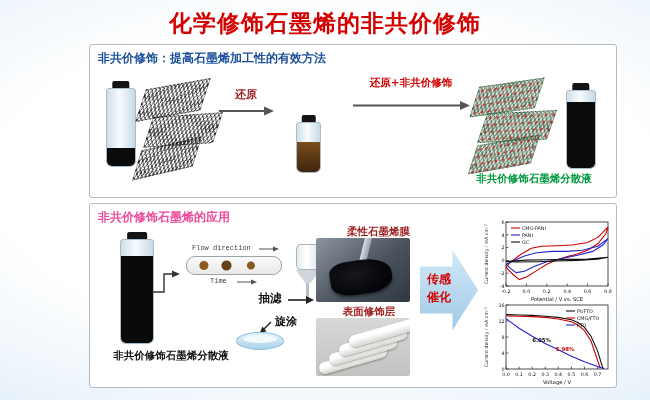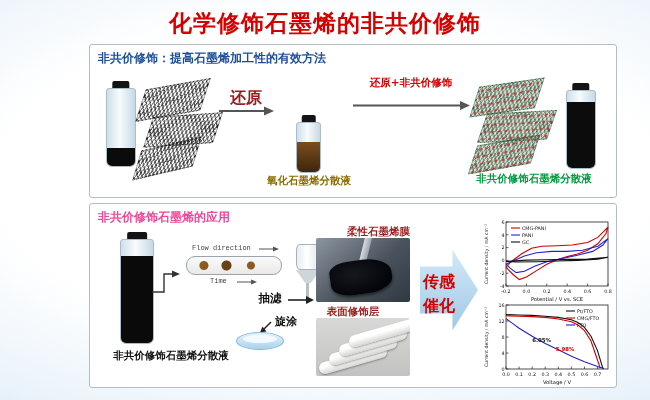--- a/index.html
+++ b/index.html
@@ -52,21 +52,21 @@
   .tweezers{position:absolute;left:46px;top:-6px;width:7px;height:36px;border-radius:2px;transform:rotate(14deg);
     background:linear-gradient(to right,#d8dde2,#9aa2ab);}
   .film{position:absolute;left:14px;top:22px;width:62px;height:34px;border-radius:30% 45% 40% 35%;transform:rotate(-8deg);
     background:radial-gradient(ellipse at 40% 40%, #16181d, #04050a 70%);box-shadow:0 2px 3px rgba(0,0,0,.5);}
   .tubes-photo{position:absolute;border-radius:2px;overflow:hidden;background:linear-gradient(#d8d8d6,#c2c2c0);}
   .tube{position:absolute;width:70px;height:12px;border-radius:6px;transform:rotate(-16deg);
     background:linear-gradient(to bottom,#ffffff,#ffffff 40%,#d6d6d2);box-shadow:0 1px 2px rgba(0,0,0,.35);}
   
   .bigarrow{position:absolute;inset:0;background:linear-gradient(to bottom,#d3eaf9,#9fc8e6);
     clip-path:polygon(0 22%,56% 22%,56% 2%,100% 50%,56% 98%,56% 78%,0 78%);}
-  .ba-text{position:absolute;left:0;top:22px;width:38px;text-align:center;color:#d40000;font-weight:bold;font-size:16px;line-height:1.5;}
+  .ba-text{position:absolute;left:0;top:22px;width:38px;text-align:center;color:#d40000;font-weight:bold;font-size:12px;line-height:1.5;}
   
   .watermark{display:flex;align-items:center;gap:3px;opacity:.82;z-index:9;}
   .wm-logo{width:34px;height:34px;border-radius:50%;
     background:conic-gradient(from 210deg, rgba(255,255,255,.95) 0 40%, rgba(150,185,215,.9) 40% 55%, rgba(255,255,255,.95) 55% 100%);
     box-shadow:inset 0 0 0 3px rgba(255,255,255,.95), inset 0 0 0 4px rgba(160,190,215,.6);}
   .wm-cn{font-size:24px;font-weight:bold;color:rgba(236,243,249,.97);text-shadow:0 1px 2px rgba(90,120,150,.75);line-height:1;}
   .wm-en{font-size:9px;font-weight:bold;color:rgba(242,170,160,.95);letter-spacing:2px;text-align:right;}
 </style>
 </head>
 <body>
@@ -83,33 +83,32 @@
       <div class="vbody">
         <div class="vfill" style="height:24%;background:#0b0b0b;"></div>
       </div>
     </div>
 
     <div class="gsheet" style="left:50px;top:40px;width:64px;height:28px;transform:rotate(-10deg) skewX(-28deg);"></div>
     <div class="gsheet" style="left:58px;top:70px;width:68px;height:28px;transform:rotate(-4deg) skewX(-22deg);"></div>
     <div class="gsheet" style="left:46px;top:100px;width:60px;height:25px;transform:rotate(-13deg) skewX(-30deg);"></div>
 
 
-    <div class="cap" style="left:126px;top:44px;width:60px;color:#9b1c1c;font-size:16px;">还原</div>
+    <div class="cap" style="left:126px;top:44px;width:60px;color:#9b1c1c;font-size:11px;">还原</div>
     <svg class="abs" style="left:126px;top:60px;" width="60" height="12">
       <line x1="3" y1="6" x2="48" y2="6" stroke="#555" stroke-width="1.8"></line>
       <polygon points="48,1.5 58,6 48,10.5" fill="#555"></polygon>
     </svg>
 
     <div class="vial" style="left:206px;top:70px;width:25px;height:58px;">
       <div class="vcap"></div>
       <div class="vbody">
         <div class="vfill" style="height:62%;background:linear-gradient(#7a4d1d,#40260c);"></div>
       </div>
     </div>
-    <div class="cap" style="left:158px;top:130px;width:122px;color:#8a6d00;">氧化石墨烯分散液</div>
 
     <div class="cap" style="left:258px;top:32px;width:126px;color:#d40000;">还原+非共价修饰</div>
     <svg class="abs" style="left:260px;top:55px;" width="122" height="11">
       <line x1="3" y1="5.5" x2="110" y2="5.5" stroke="#555" stroke-width="1.8"></line>
       <polygon points="110,1 120,5.5 110,10" fill="#555"></polygon>
     </svg>
 
 
     <div class="gsheet mod" style="left:384px;top:38px;width:64px;height:27px;transform:rotate(-8deg) skewX(-26deg);"></div>
     <div class="gsheet mod" style="left:392px;top:67px;width:68px;height:27px;transform:rotate(-3deg) skewX(-22deg);"></div>
@@ -173,21 +172,21 @@
     <div class="disc" style="left:146px;top:128px;width:46px;height:16px;">
       <div class="disc-top"></div>
     </div>
 
     <div class="cap" style="left:226px;top:22px;width:94px;color:#9b1c1c;text-align:right;">柔性石墨烯膜</div>
     <div class="film-photo" style="left:226px;top:34px;width:94px;height:64px;">
       <div class="tweezers"></div>
       <div class="film"></div>
     </div>
 
-    <div class="cap" style="left:216px;top:102px;width:94px;color:#9b1c1c;text-align:center;">表面修饰层</div>
+    <div class="cap" style="left:232px;top:102px;width:94px;color:#9b1c1c;text-align:center;">表面修饰层</div>
     <div class="tubes-photo" style="left:226px;top:114px;width:94px;height:58px;">
       <div class="tube" style="left:2px;top:36px;"></div>
       <div class="tube" style="left:12px;top:27px;"></div>
       <div class="tube" style="left:22px;top:18px;"></div>
       <div class="tube" style="left:32px;top:9px;"></div>
     </div>
 
     <div class="abs" style="left:330px;top:44px;width:58px;height:84px;">
       <div class="bigarrow"></div>
       <div class="ba-text">

